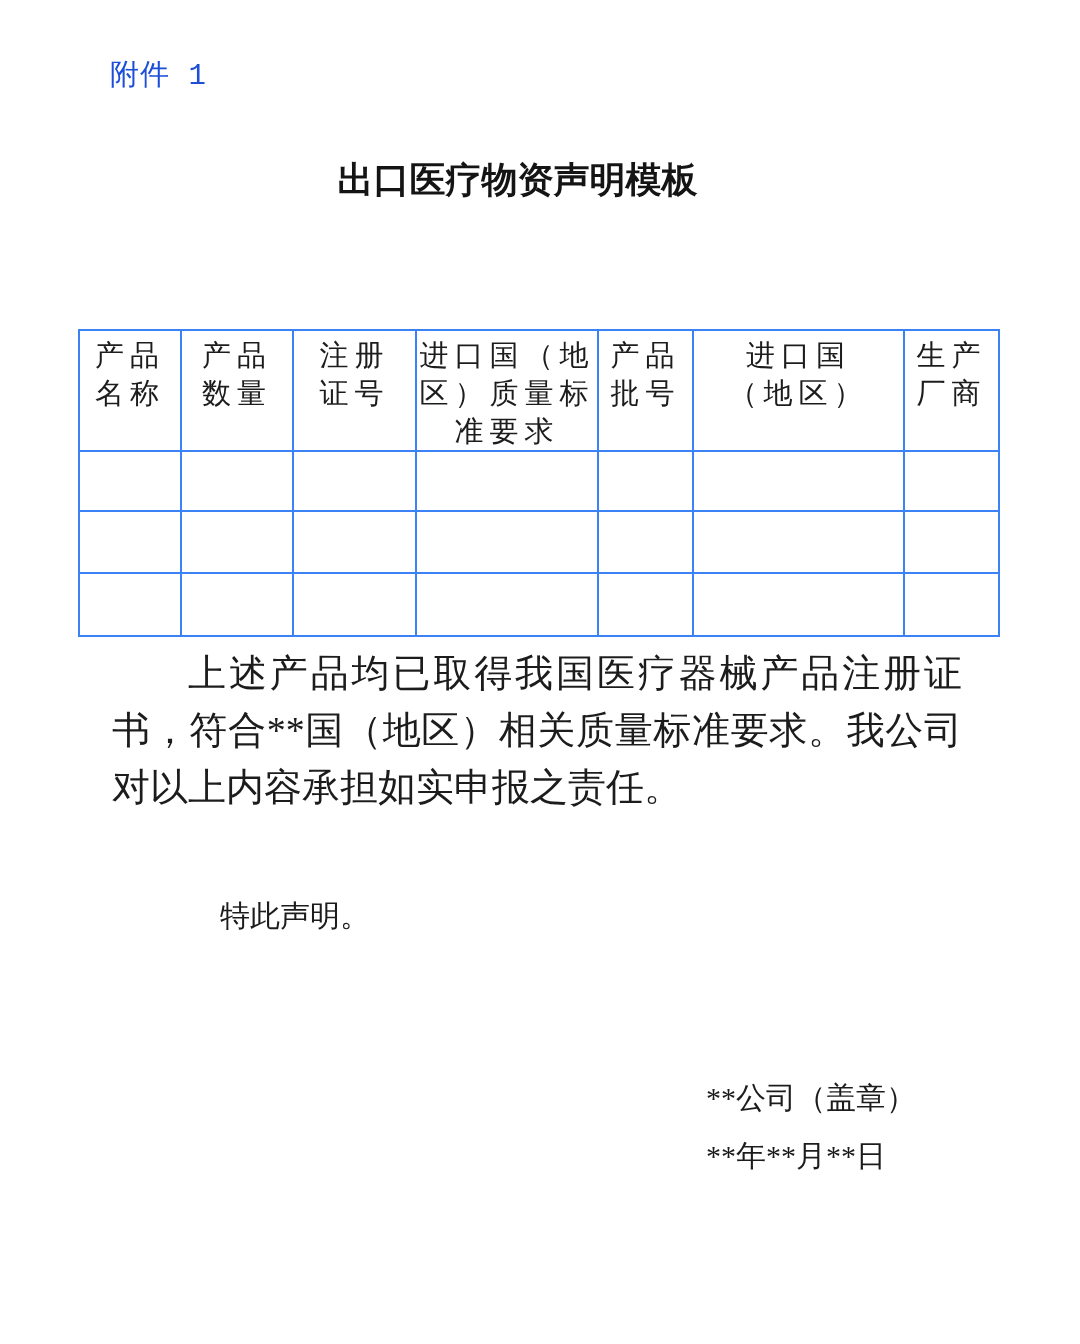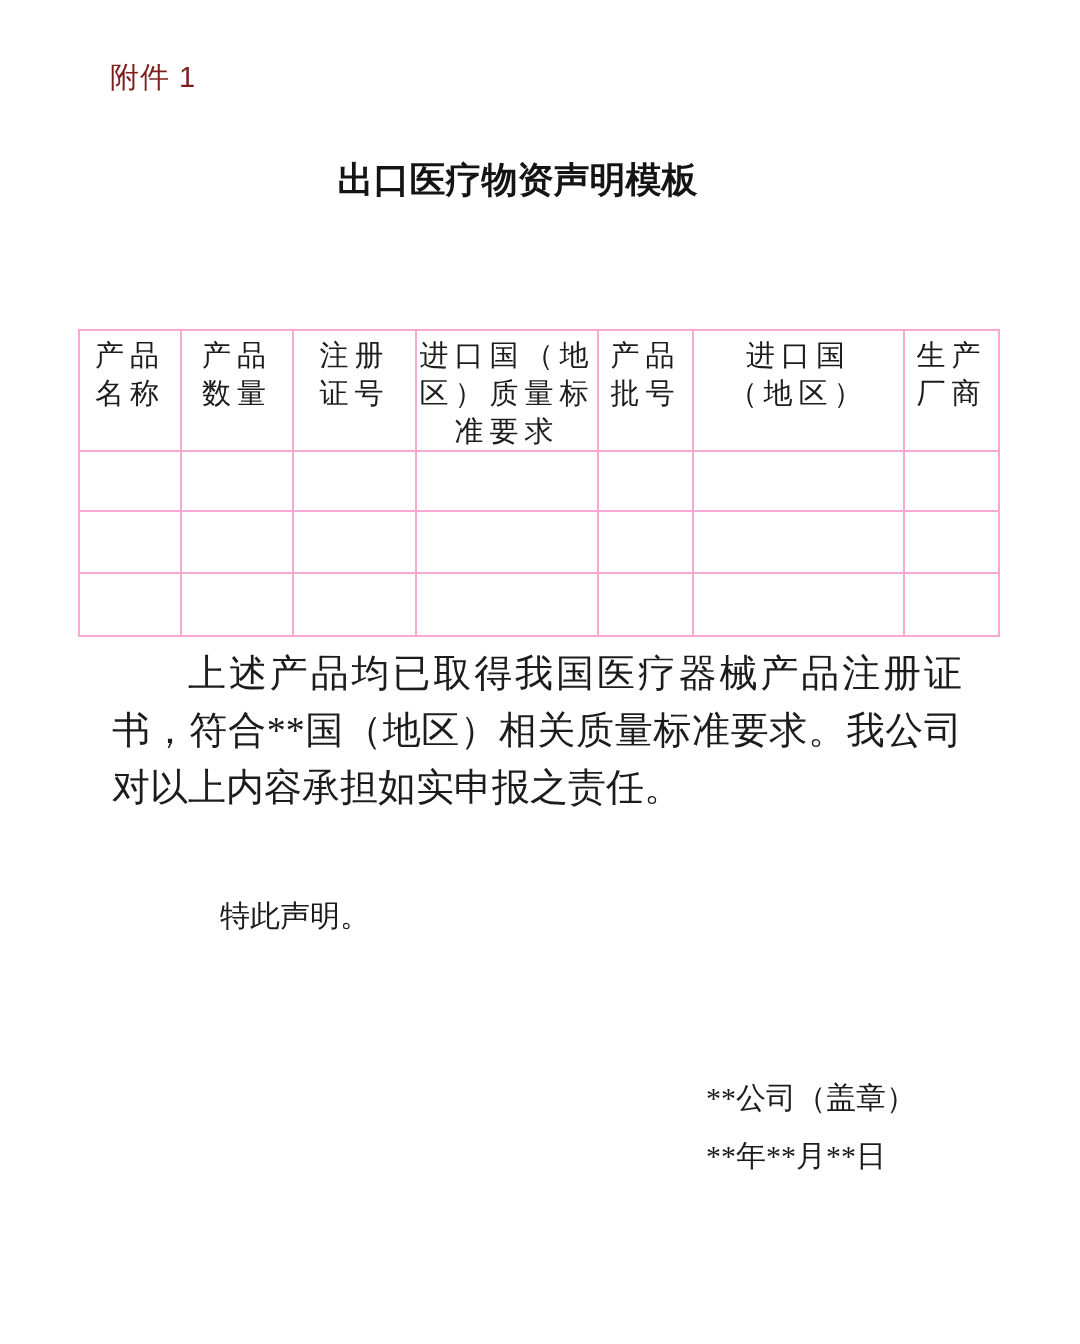--- a/index.html
+++ b/index.html
@@ -11,24 +11,24 @@
     overflow: hidden;
   }
   .page {
     position: relative;
     width: 1080px; height: 1344px;
     background: #ffffff;
   }
   .attachment-label {
     position: absolute;
     left: 110px; top: 60px;
-    font-family: Liberation Sans, sans-serif;
+    font-family: Liberation Mono, monospace;
     font-size: 29px;
     line-height: 34px;
-    color: #7f1d1d;
+    color: #1d4ed8;
     letter-spacing: 1px;
   }
   .doc-title {
     position: absolute;
     left: 0; top: 155px;
     width: 1035px;
     text-align: center;
     font-family: "Liberation Sans", "DejaVu Sans", sans-serif;
     font-weight: bold;
     font-size: 36px;
@@ -45,21 +45,21 @@
   table.goods-table {
     position: absolute;
     left: 78px; top: 329px;
     width: 920px;
     border-collapse: collapse;
     table-layout: fixed;
     background: #ffffff;
   }
   table.goods-table th,
   table.goods-table td {
-    border: 2px solid #f9a8d4;
+    border: 2px solid #3b82f6;
     padding: 0;
   }
   table.goods-table th {
     font-weight: normal;
     font-size: 29px;
     line-height: 38px;
     letter-spacing: 6px;
     text-align: center;
     vertical-align: top;
     padding-top: 5px;

